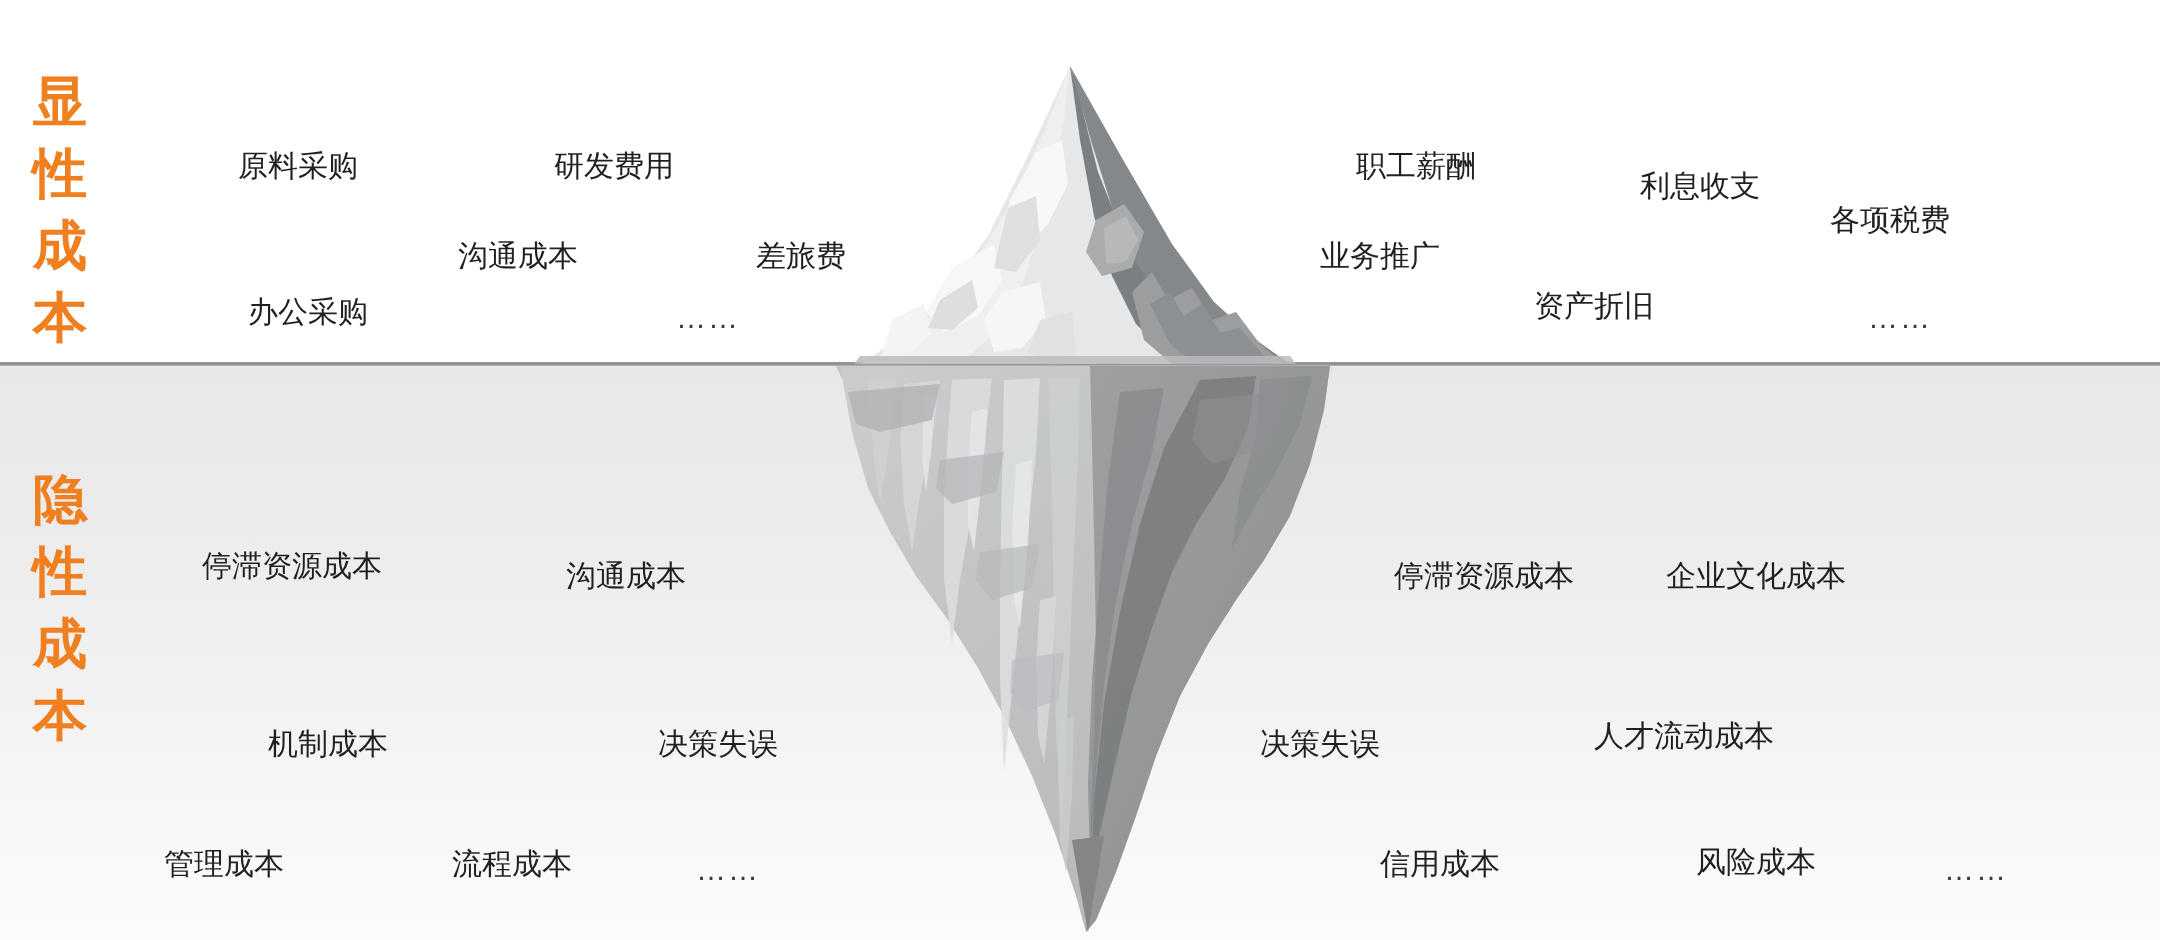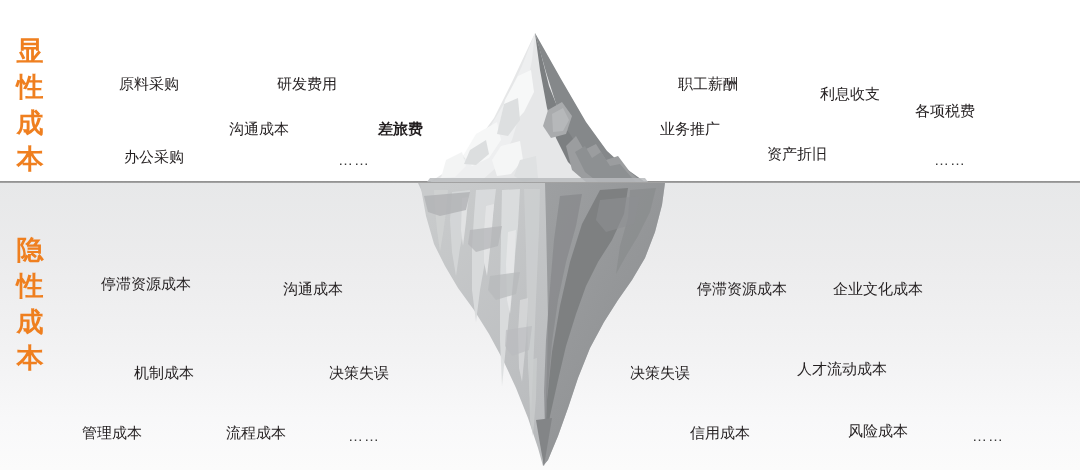--- a/index.html
+++ b/index.html
@@ -203,21 +203,21 @@
     <span>本</span>
   </div>
 
   <div id="explicit-layer">
       <div class="cost-label" style="left: 119px; top: 72px;">原料采购</div>
       <div class="cost-label" style="left: 277px; top: 72px;">研发费用</div>
       <div class="cost-label" style="left: 650px; top: 72px; margin-left: 28px;">职工薪酬</div>
       <div class="cost-label" style="left: 785px; top: 82px; margin-left: 35px;">利息收支</div>
       <div class="cost-label" style="left: 915px; top: 99px;">各项税费</div>
       <div class="cost-label" style="left: 229px; top: 117px;">沟通成本</div>
-      <div class="cost-label" style="left: 378px; top: 117px; font-weight: bold;">差旅费</div>
+      <div class="cost-label" style="left: 378px; top: 117px;">差旅费</div>
       <div class="cost-label" style="left: 660px; top: 117px;">业务推广</div>
       <div class="cost-label" style="left: 124px; top: 145px;">办公采购</div>
       <div class="cost-label ellipsis" style="left: 338px; top: 148px;">……</div>
       <div class="cost-label" style="left: 767px; top: 142px;">资产折旧</div>
       <div class="cost-label ellipsis" style="left: 934px; top: 148px;">……</div>
     </div>
   <div id="hidden-layer">
       <div class="cost-label" style="left: 101px; top: 272px;">停滞资源成本</div>
       <div class="cost-label" style="left: 283px; top: 277px;">沟通成本</div>
       <div class="cost-label" style="left: 665px; top: 277px; margin-left: 32px;">停滞资源成本</div>

